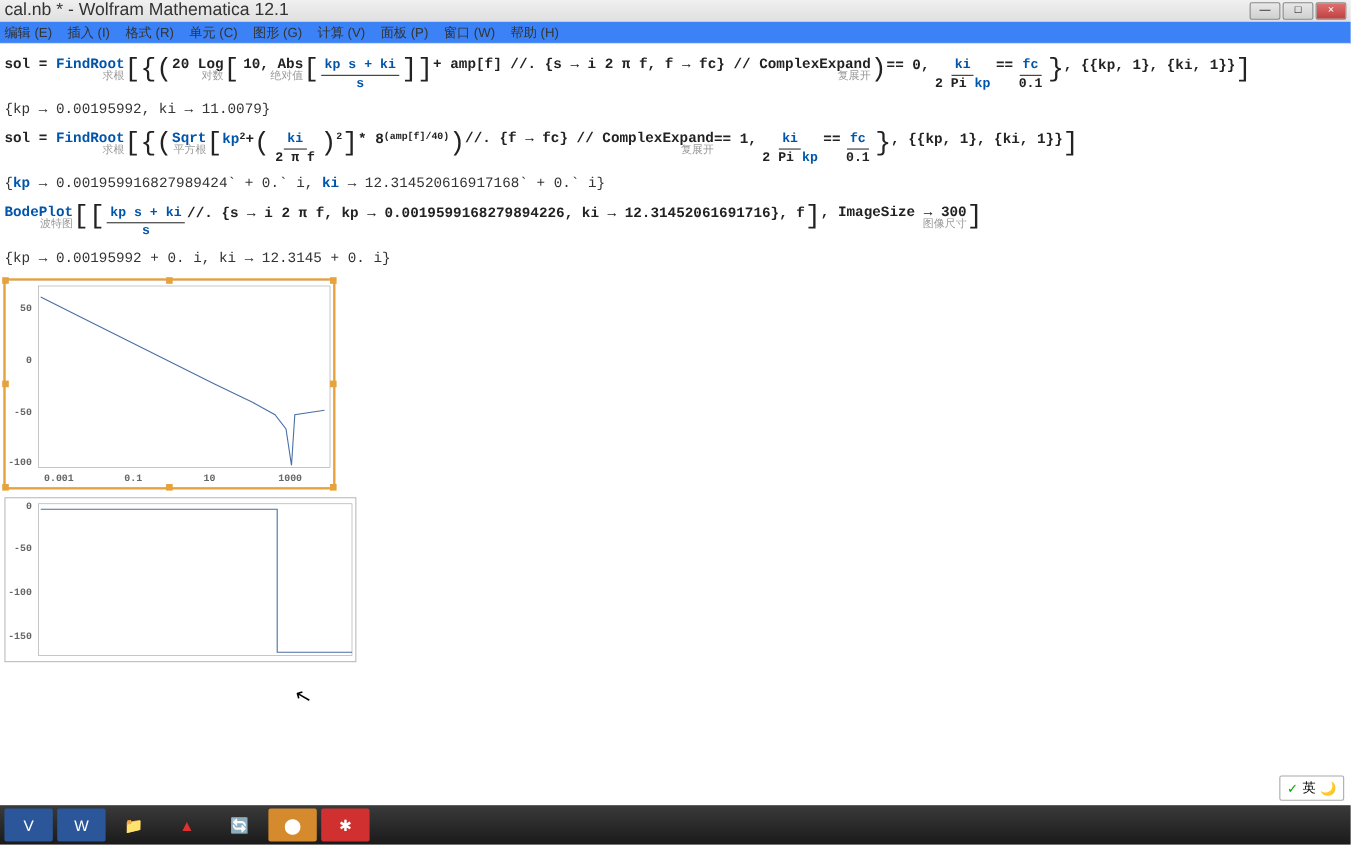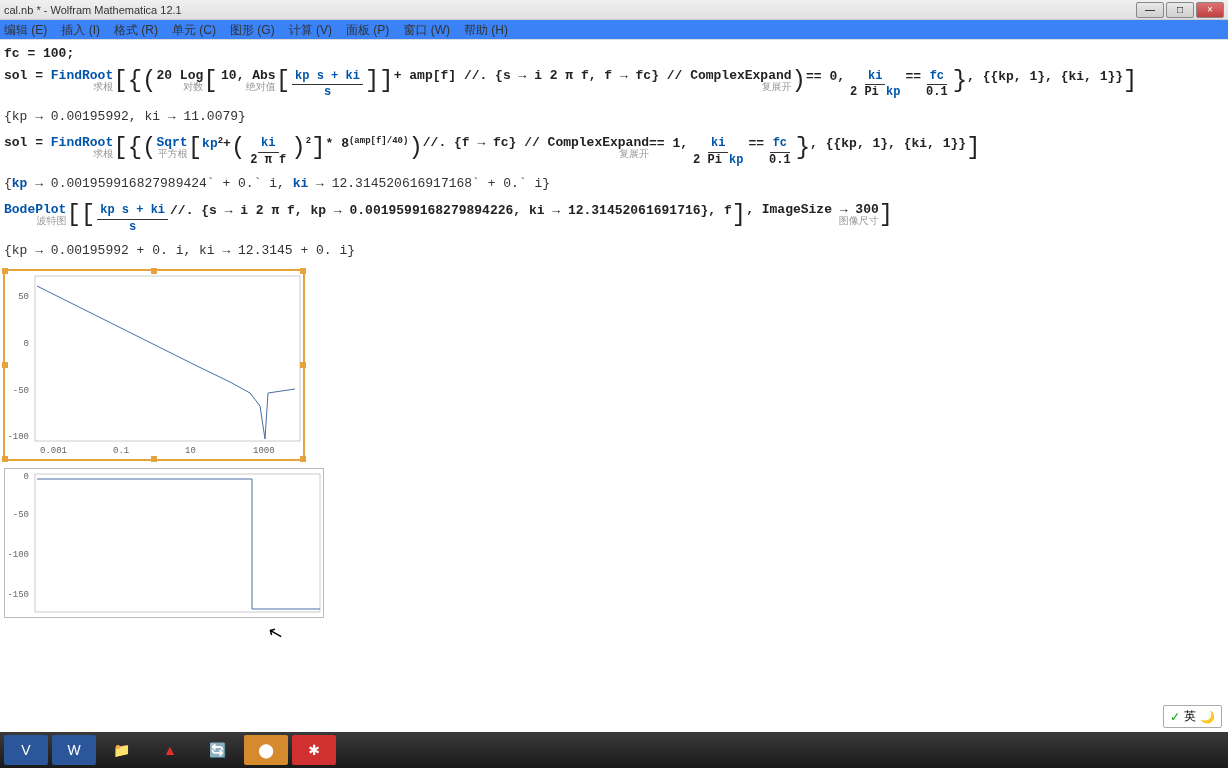--- a/index.html
+++ b/index.html
@@ -1,36 +1,36 @@
 <!DOCTYPE html>
 <html><head>
 <meta charset="utf-8">
 <style>
 * { margin: 0; padding: 0; box-sizing: border-box; }
 body { font-family: "Microsoft YaHei", sans-serif; font-size: 12px; background: #fff; overflow: hidden; width: 1228px; height: 768px; position: relative; }
 .title-bar { height: 20px; background: linear-gradient(#f0f0f0, #e0e0e0); border-bottom: 1px solid #ccc; display: flex; align-items: center; padding: 0 4px; justify-content: space-between; }
-.title-text { font-size: 11px; color: #333; }
+.title-text { font-size: 16px; color: #333; }
 .win-controls { display: flex; gap: 2px; }
 .win-btn { width: 28px; height: 16px; background: linear-gradient(#e8e8e8,#d0d0d0); border: 1px solid #888; border-radius: 2px; display:flex; align-items:center; justify-content:center; font-size:10px;}
 .win-btn.close { background: linear-gradient(#e07070,#c04040); color:#fff;}
 .menu-bar { height: 20px; background: #3b82f6; border-bottom: 1px solid #ddd; display: flex; align-items: flex-end; padding: 0 4px; gap: 14px; font-size: 12px; color: #333; }
 .menu-item { cursor: default; }
 .notebook { padding: 6px 4px 4px 4px; font-family: "Courier New", monospace; font-size: 13px; color: #222; }
 .line { margin-bottom: 4px; display: flex; align-items: flex-start; flex-wrap: wrap; line-height: 1.3; }
 .kw { color: #0055aa; font-weight: bold; }
 .sym { color: #222; font-weight: bold; }
 .anno { color: #999; font-size: 10px; font-weight: normal; }
 .frac { display: inline-flex; flex-direction: column; align-items: center; vertical-align: middle; margin: 0 2px; }
 .frac .num { border-bottom: 1px solid #333; padding: 0 3px; font-size: 12px; }
 .frac .den { padding: 0 3px; font-size: 12px; }
 .bigbr { font-size: 24px; font-weight: normal; line-height: 1; vertical-align: middle; }
 .output { color: #333; margin: 8px 0 12px 0; }
 .stacked { display: inline-flex; flex-direction: column; align-items: flex-end; line-height: 1.05; }
 .plots { margin-top: 6px; }
-.plot-box { border: 1px solid #bbb; background: #fff; margin-bottom: 8px; position: relative; }
+.plot-box { border: 1px solid #bbb; background: #fff; margin-bottom: 8px; position: relative; font-weight: bold; }
 .plot-box.selected { outline: 2px solid #e6a23c; outline-offset: -1px; }
 .handle { position: absolute; width: 6px; height: 6px; background: #e6a23c; }
 .taskbar { position: absolute; bottom: 0; left: 0; right: 0; height: 36px; background: linear-gradient(#3a3a3a, #1a1a1a); display: flex; align-items: center; padding: 0 4px; gap: 4px; }
 .task-icon { width: 44px; height: 30px; display:flex; align-items:center; justify-content:center; color:#fff; font-size:14px; border-radius:2px;}
 .task-icon.active { background: rgba(255,255,255,0.15); }
 .ime-bar { position: absolute; right: 6px; bottom: 40px; display:flex; gap:4px; align-items:center; background:#fff; border:1px solid #aaa; padding:2px 6px; font-size:12px; border-radius:2px;}
 .cursor-arrow { position:absolute; left:268px; top:622px; font-size:18px; color:#000; transform: rotate(-15deg); pointer-events:none;}
 .sup { font-size: 9px; vertical-align: super; }
 </style>
 </head>
@@ -52,23 +52,20 @@
   <span class="menu-item">单元 (C)</span>
   <span class="menu-item">图形 (G)</span>
   <span class="menu-item">计算 (V)</span>
   <span class="menu-item">面板 (P)</span>
   <span class="menu-item">窗口 (W)</span>
   <span class="menu-item">帮助 (H)</span>
 </div>
 
 <div class="notebook">
 
-  <div class="line">
-    <span class="sym">fc = 100;</span>
-  </div>
 
   <div class="line" style="margin-top:6px;">
     <span class="stacked">
       <span><span class="sym">sol = </span><span class="kw">FindRoot</span></span>
       <span class="anno" style="margin-left:42px;">求根</span>
     </span>
     <span class="bigbr">[</span>
     <span class="bigbr">{</span>
     <span class="bigbr">(</span>
     <span class="stacked">

